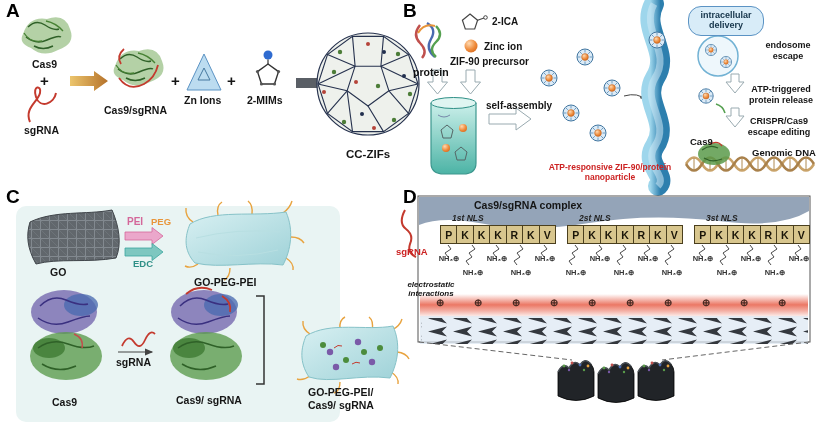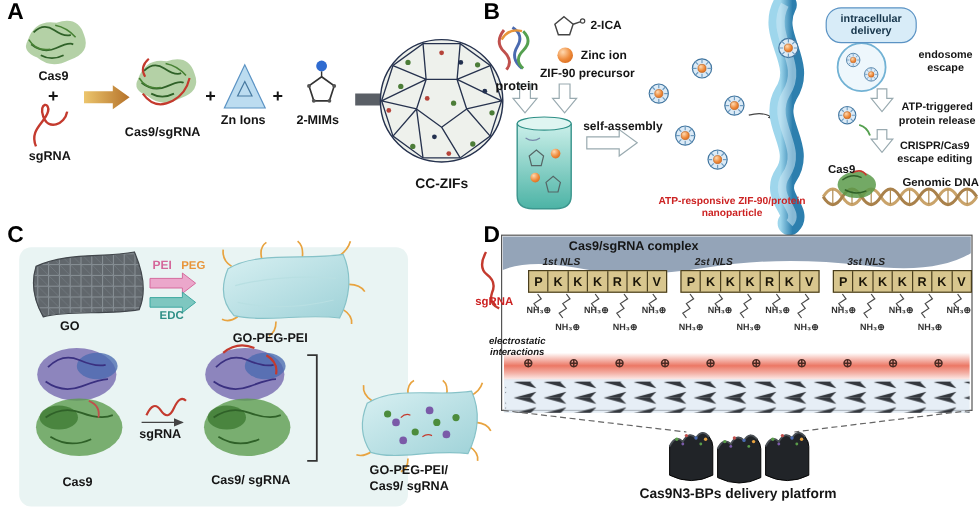--- a/index.html
+++ b/index.html
@@ -390,15 +390,14 @@
 <div class="pcirc" style="left:474px;top:297px;">⊕</div>
 <div class="pcirc" style="left:512px;top:297px;">⊕</div>
 <div class="pcirc" style="left:550px;top:297px;">⊕</div>
 <div class="pcirc" style="left:588px;top:297px;">⊕</div>
 <div class="pcirc" style="left:626px;top:297px;">⊕</div>
 <div class="pcirc" style="left:664px;top:297px;">⊕</div>
 <div class="pcirc" style="left:702px;top:297px;">⊕</div>
 <div class="pcirc" style="left:740px;top:297px;">⊕</div>
 <div class="pcirc" style="left:778px;top:297px;">⊕</div>
 
-<div class="lbl wrap" style="left:510px;top:406px;width:210px;font-size:11.5px;">Cas9N3-BPs delivery platform</div>
 
 </div>
 
 </body></html>

